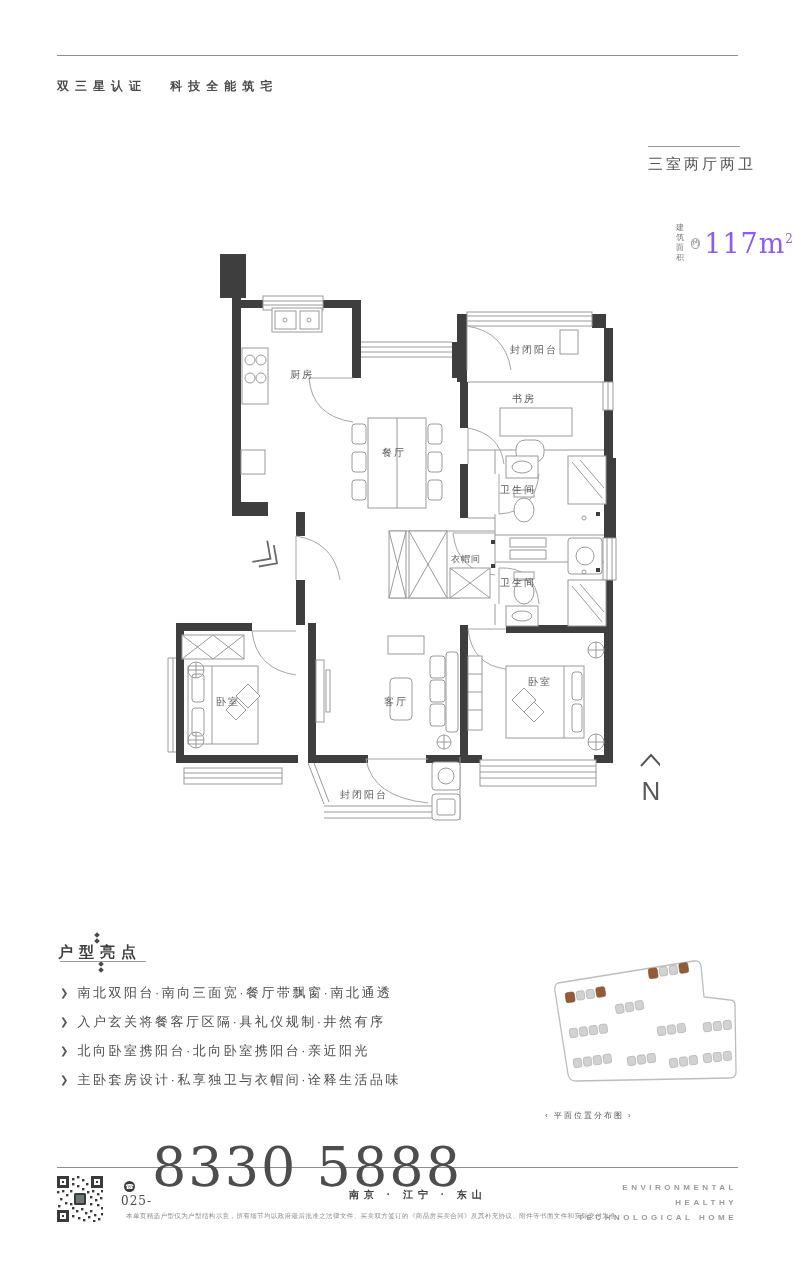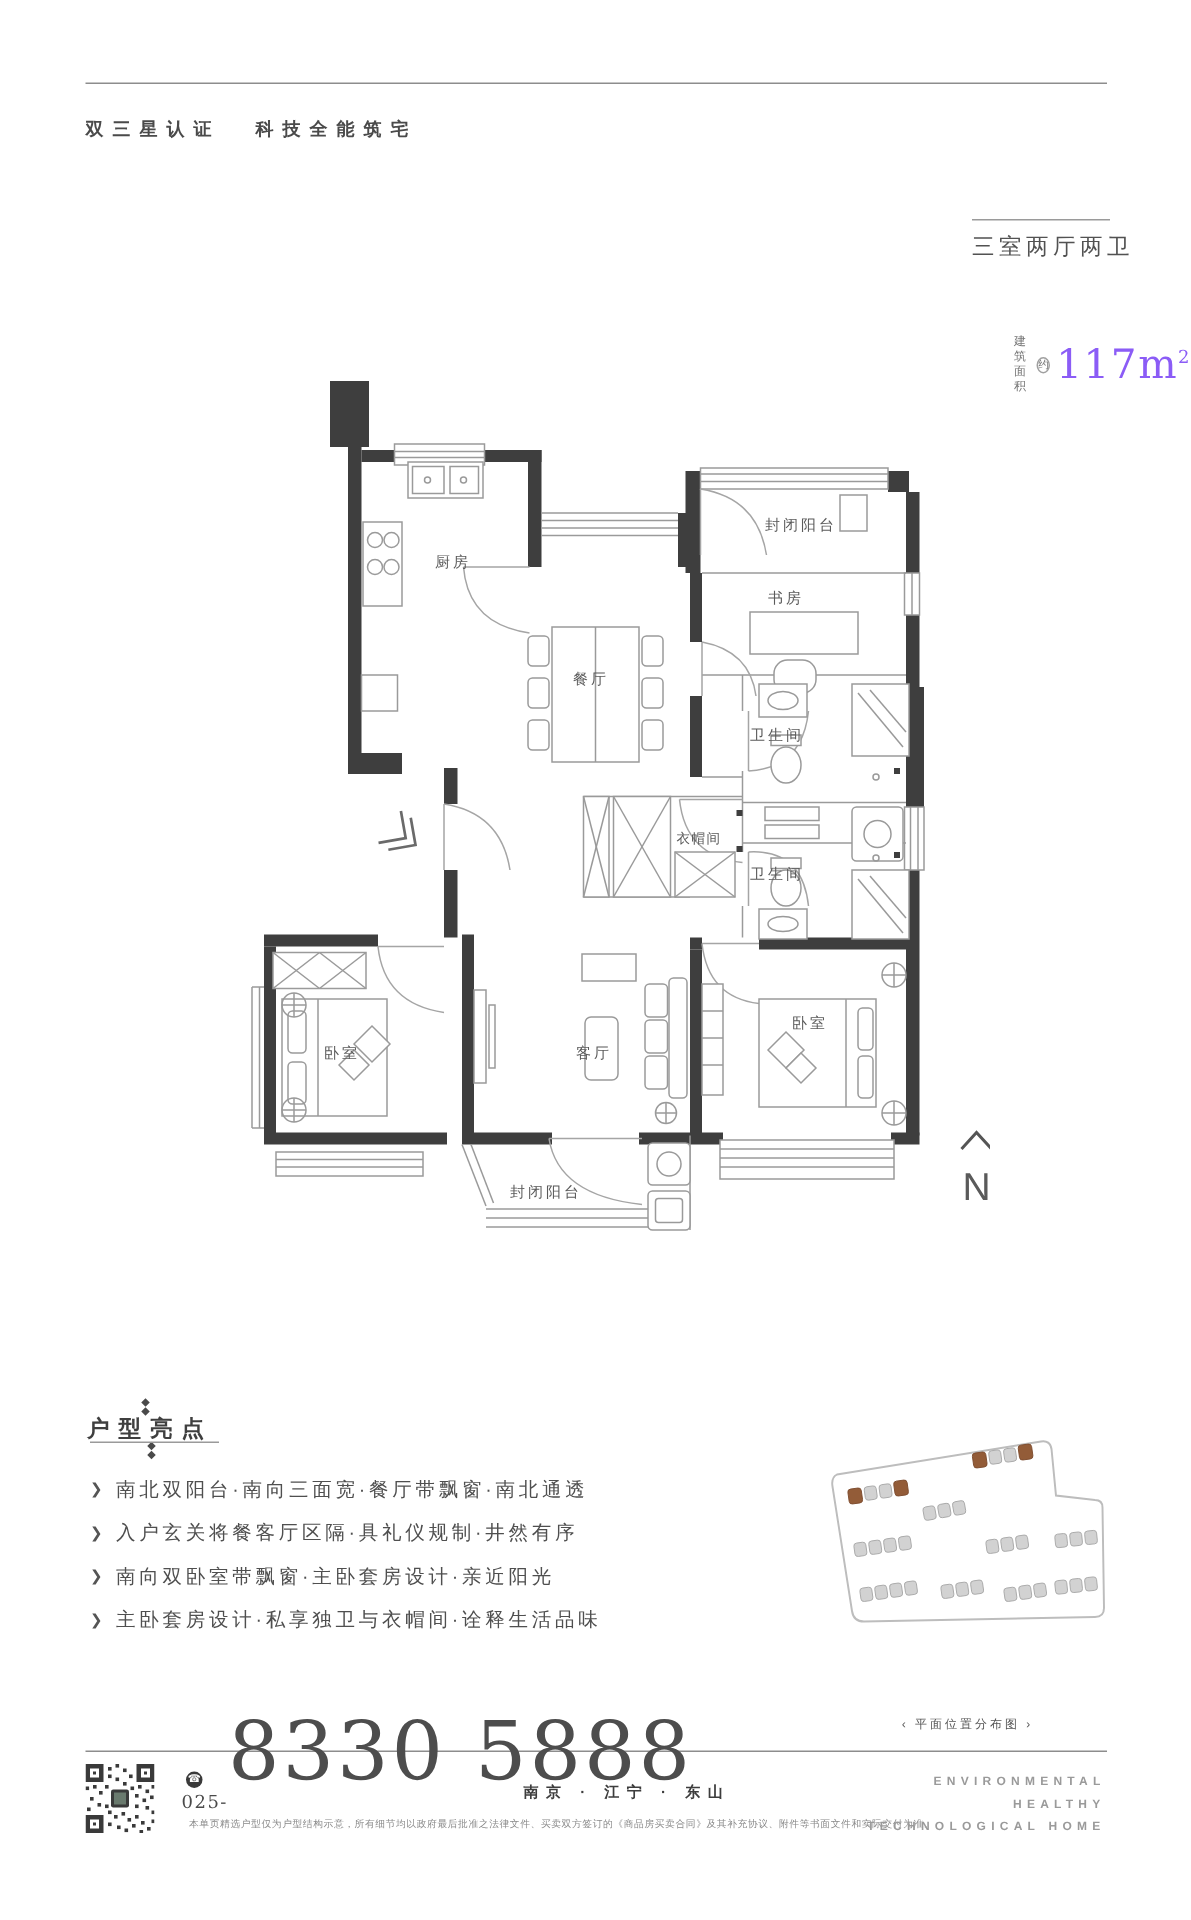--- a/index.html
+++ b/index.html
@@ -31,21 +31,21 @@
 
   .hl-head { position:absolute; left:58px; top:933px; display:flex; align-items:center; font-size:15px; font-weight:700; letter-spacing:6px; color:#3f3f3f;flex-direction:column; }
   .orn { display:inline-flex; flex-direction:column; gap:2px; margin-right:7px; }
   .orn.right { margin-right:0; margin-left:1px; }
   .orn i { width:4px; height:4px; background:#4a4a4a; transform:rotate(45deg); }
   .hl-underline { position:absolute; left:60px; top:961px; width:86px; height:1px; background:#9a9a9a; }
   .hl-list { position:absolute; left:60px; top:986px; }
   .hl-item { height:13px; margin-bottom:16px; font-size:13px; letter-spacing:2.5px; color:#4f4f4f; white-space:nowrap; display:flex; align-items:center; }
   .hl-item .blt { font-size:10px; color:#555; margin-right:9px; letter-spacing:0; }
 
-  .siteplan-caption { position:absolute; left:545px; top:1144px; width:200px; text-align:center; font-size:8px; letter-spacing:2px; color:#555; white-space:nowrap; }
+  .siteplan-caption { position:absolute; left:545px; top:1110px; width:200px; text-align:left; font-size:8px; letter-spacing:2px; color:#555; white-space:nowrap; }
 
   .qr { position:absolute; left:57px; top:1176px; }
   .phone-icon { position:absolute; left:124px; top:1181px; width:11px; height:11px; border-radius:50%; background:#3a3a3a; color:#fff; font-size:7px; line-height:11px; text-align:center; }
   .area-code { position:absolute; left:121px; top:1194px; font-family:"DejaVu Serif", serif; font-size:12px; color:#4a4a4a; letter-spacing:1px; }
   .phone-number { position:absolute; left:152px; top:1136px; font-family:"DejaVu Serif", serif; font-size:54px; font-weight:400; color:#4d4d4d; letter-spacing:2px; white-space:nowrap; }
   .location { position:absolute; left:349px; top:1188px; font-size:10px; font-weight:600; letter-spacing:5px; color:#3d3d3d; white-space:nowrap; }
   .disclaimer { position:absolute; left:126px; top:1212px; width:480px; font-size:6.5px; color:#8a8a8a; letter-spacing:0.4px; white-space:nowrap; }
   .slogan { position:absolute; right:57px; top:1180px; text-align:right; font-size:8px; font-weight:600; letter-spacing:3.5px; color:#9a9a9a; line-height:15px; white-space:nowrap; }
 </style>
 </head>
@@ -339,21 +339,21 @@
     <div class="hl-item">
         <span class="blt">❯</span>
         <span>南北双阳台·南向三面宽·餐厅带飘窗·南北通透</span>
       </div>
     <div class="hl-item">
         <span class="blt">❯</span>
         <span>入户玄关将餐客厅区隔·具礼仪规制·井然有序</span>
       </div>
     <div class="hl-item">
         <span class="blt">❯</span>
-        <span>南向双卧室带飘窗·主卧套房设计·亲近阳光</span>
+        <span>北向卧室携阳台·北向卧室携阳台·亲近阳光</span>
       </div>
     <div class="hl-item">
         <span class="blt">❯</span>
         <span>主卧套房设计·私享独卫与衣帽间·诠释生活品味</span>
       </div>
   </div>
 
   <svg class="abs" style="left:545px; top:953px" width="200" height="132" viewBox="0 0 200 132">
     <path d="M13,30 L149,8 Q155,7 156,13 L159,44 L185,47 Q190,47 190,52 L191,119 Q191,125 185,125 L31,128 Q24,128 23,121 L10,38 Q9,32 13,30 Z" fill="#ffffff" stroke="#bdbdbd" stroke-width="1.3"></path>
     <g stroke-width="0.6">

